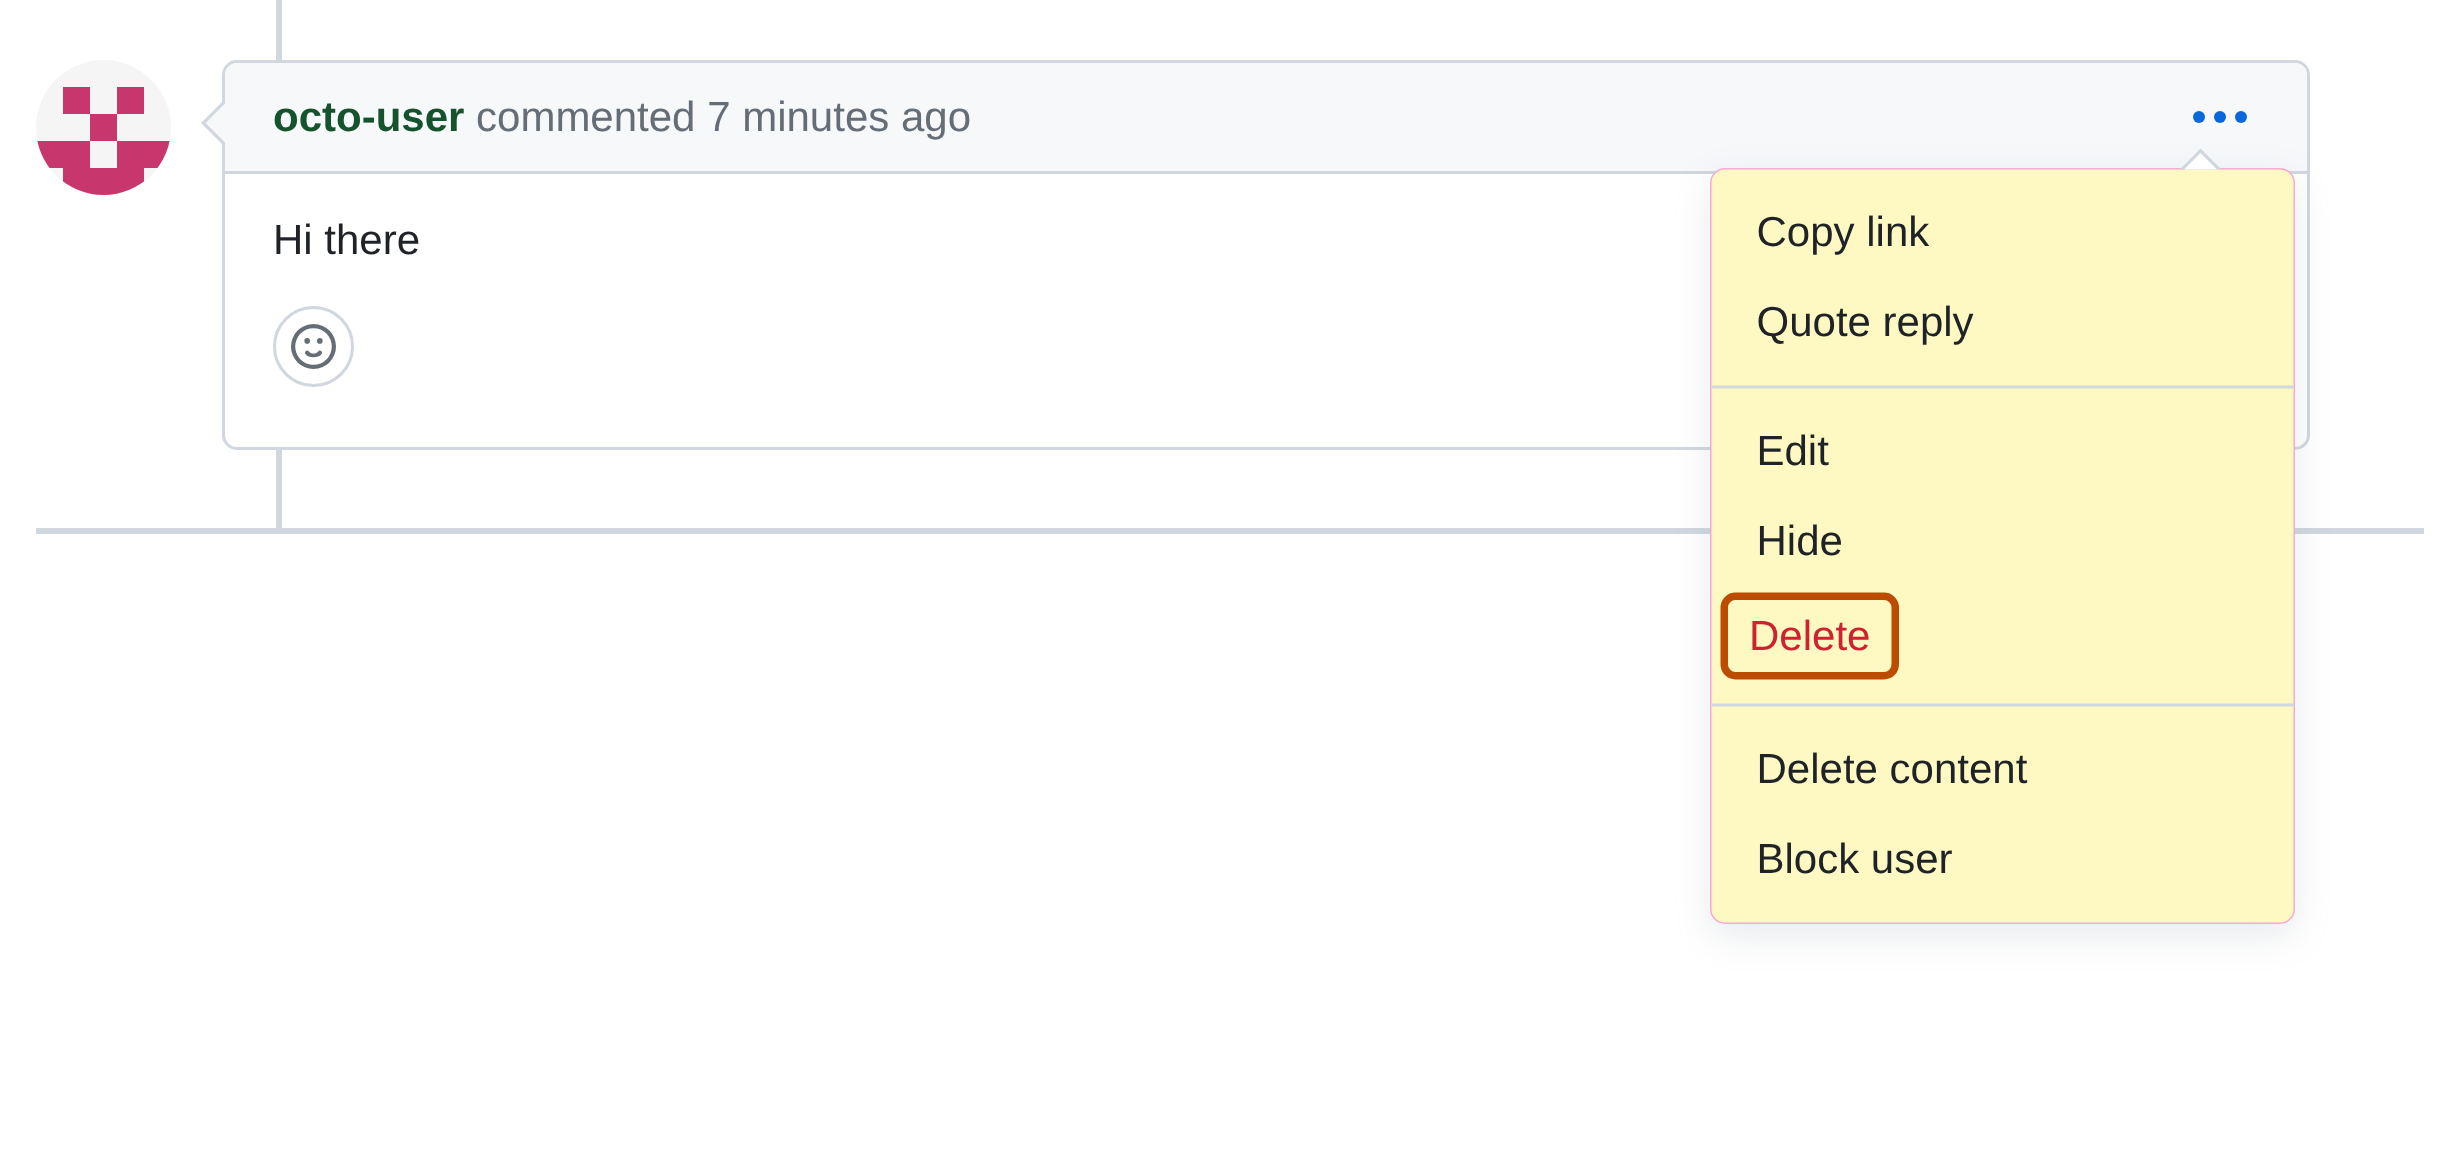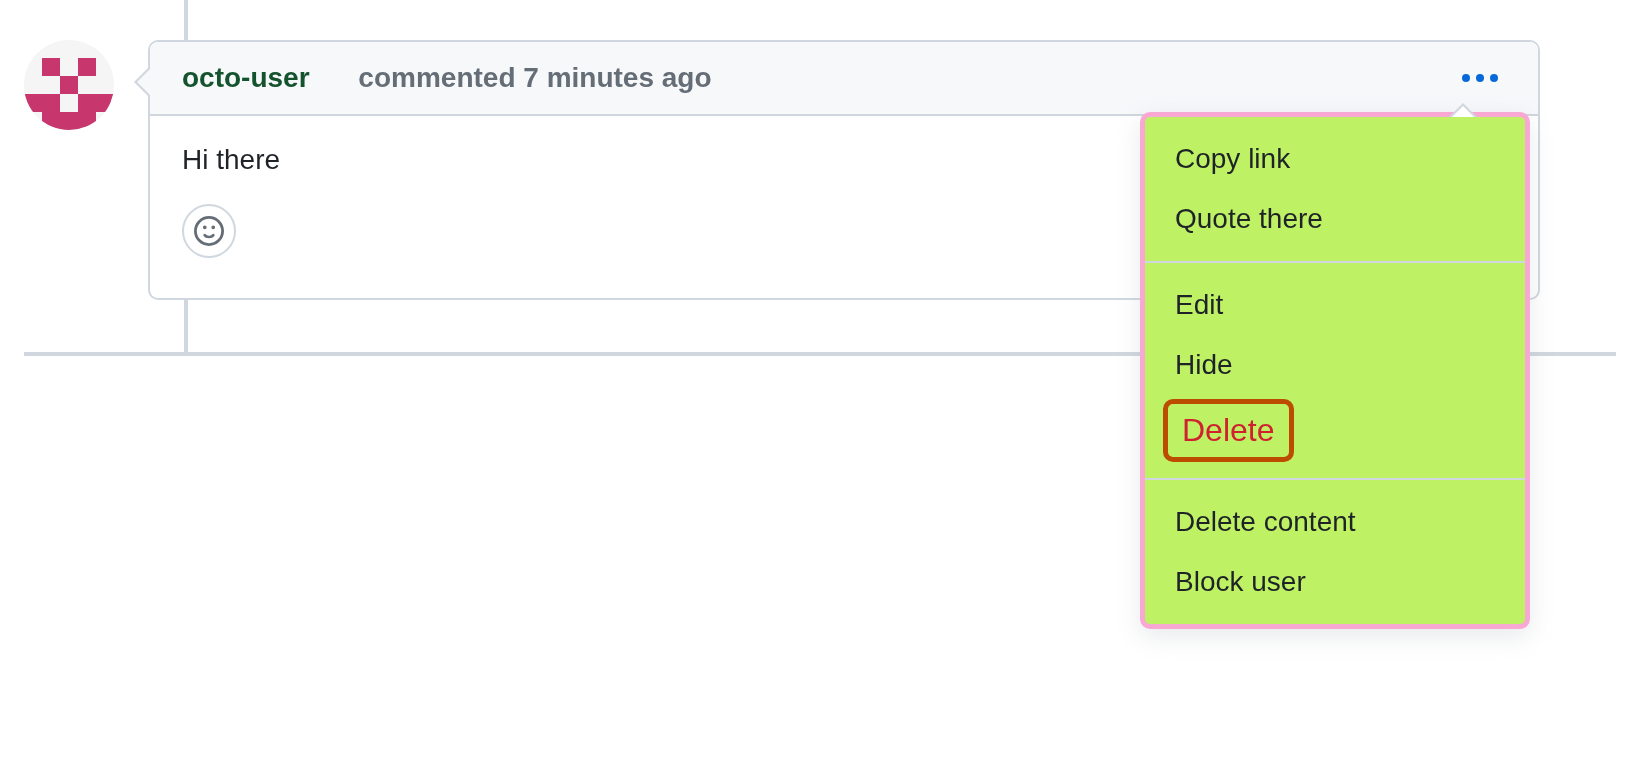--- a/index.html
+++ b/index.html
@@ -94,22 +94,21 @@
     }
     .header-text {
       font-size: 28px;
     }
     .username {
       font-weight: 600;
       color: #14532d;
     }
     .header-meta {
       color: #656d76;
-      font-weight: 700;
-      margin-left: 41px;
+      font-weight: 400;
     }
     .kebab-button {
       display: flex;
       gap: 6px;
       padding: 8px;
       cursor: pointer;
     }
     .kebab-button .dot {
       width: 8px;
       height: 8px;
@@ -134,22 +133,22 @@
       align-items: center;
       justify-content: center;
       cursor: pointer;
       color: #656d76;
     }
     .dropdown-menu {
       position: absolute;
       right: 110px;
       top: 112px;
       width: 390px;
-      background: #bef264;
-      border: 5px solid #f9a8d4;
+      background: #fef9c3;
+      border: 1px solid #f9a8d4;
       border-radius: 10px;
       box-shadow: 0 8px 24px rgba(140,149,159,0.2);
       z-index: 10;
     }
     .dropdown-caret {
       position: absolute;
       top: -14px;
       right: 48px;
       width: 0;
       height: 0;
@@ -179,22 +178,22 @@
       padding: 14px 30px;
       font-size: 28px;
       color: #1f2328;
       cursor: pointer;
     }
     .highlight-box {
       display: inline-block;
       border: 5px solid #bc4c00;
       border-radius: 10px;
       padding: 8px 14px;
-      margin: 4px 18px;
-      font-size: 32px;
+      margin: 4px 6px;
+      font-size: 28px;
       color: #cf222e;
       cursor: pointer;
     }
   </style>
 </head>
 <body>
 
 <div class="timeline-line"></div>
 <div class="bottom-divider"></div>
 
@@ -233,21 +232,21 @@
         <path d="M8 0a8 8 0 1 1 0 16A8 8 0 0 1 8 0ZM1.5 8a6.5 6.5 0 1 0 13 0 6.5 6.5 0 0 0-13 0Zm3.82 1.636a.75.75 0 0 1 1.038.175l.007.009c.103.118.22.222.35.31.264.178.683.37 1.285.37.602 0 1.02-.192 1.285-.371.13-.088.247-.192.35-.31l.007-.008a.75.75 0 0 1 1.222.87l-.022.03c-.06.08-.18.24-.36.4-.37.32-1.03.72-2.48.72-1.45 0-2.11-.4-2.48-.72-.18-.16-.3-.32-.36-.4l-.022-.03a.75.75 0 0 1 .18-1.045ZM5.75 5a1 1 0 1 1 0 2 1 1 0 0 1 0-2Zm4.5 0a1 1 0 1 1 0 2 1 1 0 0 1 0-2Z"></path>
       </svg>
     </div>
   </div>
 </div>
 
 <div class="dropdown-menu">
   <div class="dropdown-caret"></div>
   <div class="menu-section">
     <div class="menu-item">Copy link</div>
-    <div class="menu-item">Quote there</div>
+    <div class="menu-item">Quote reply</div>
   </div>
   <div class="menu-divider"></div>
   <div class="menu-section">
     <div class="menu-item">Edit</div>
     <div class="menu-item">Hide</div>
     <div class="highlight-box">Delete</div>
   </div>
   <div class="menu-divider"></div>
   <div class="menu-section">
     <div class="menu-item">Delete content</div>

